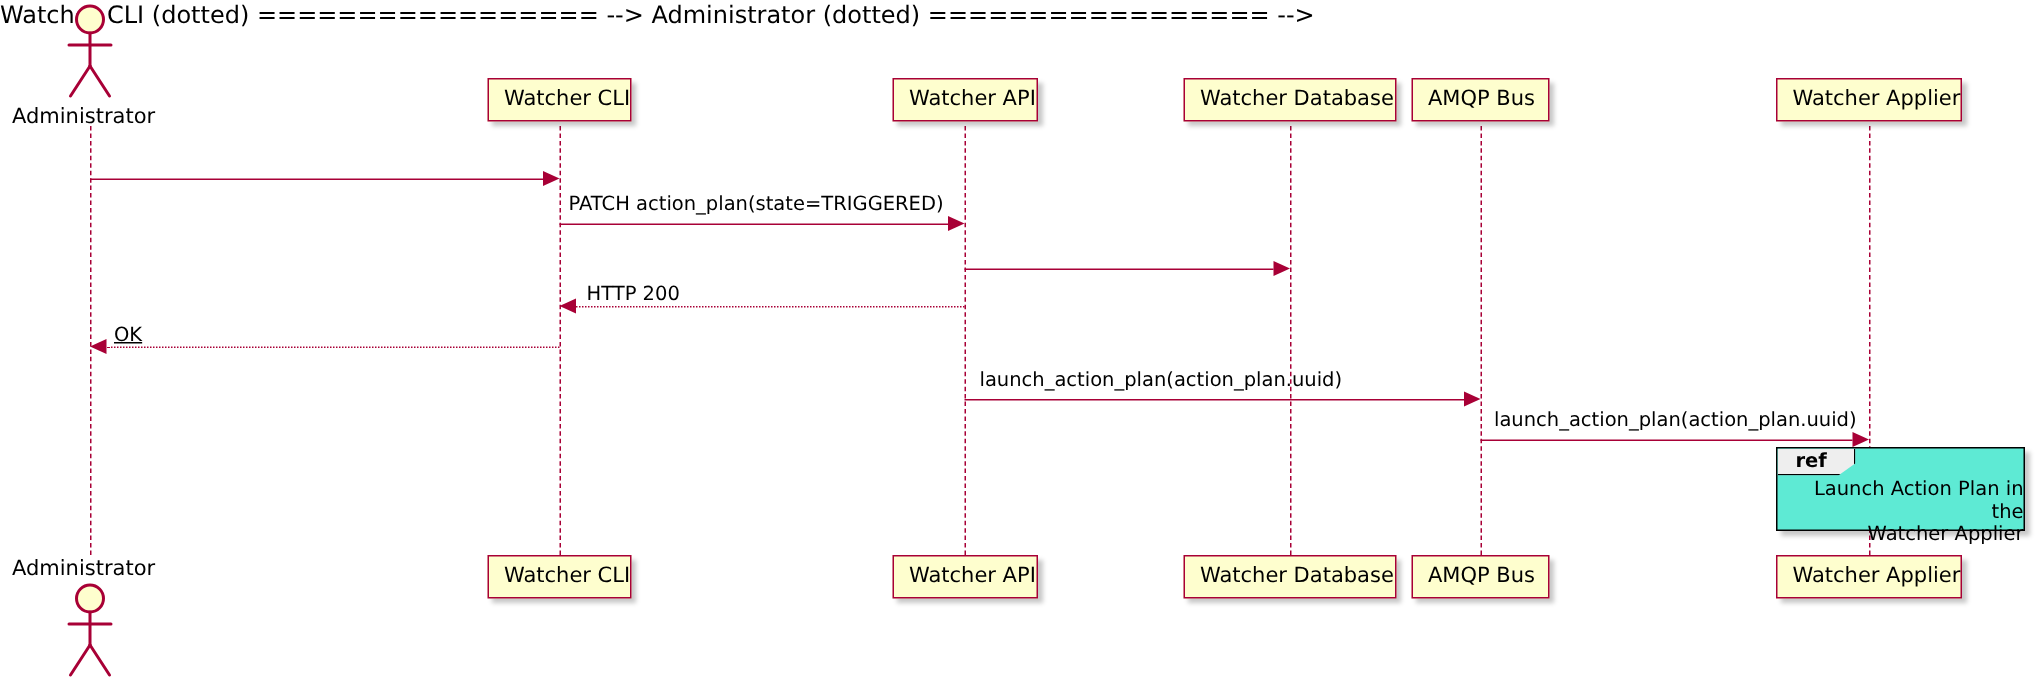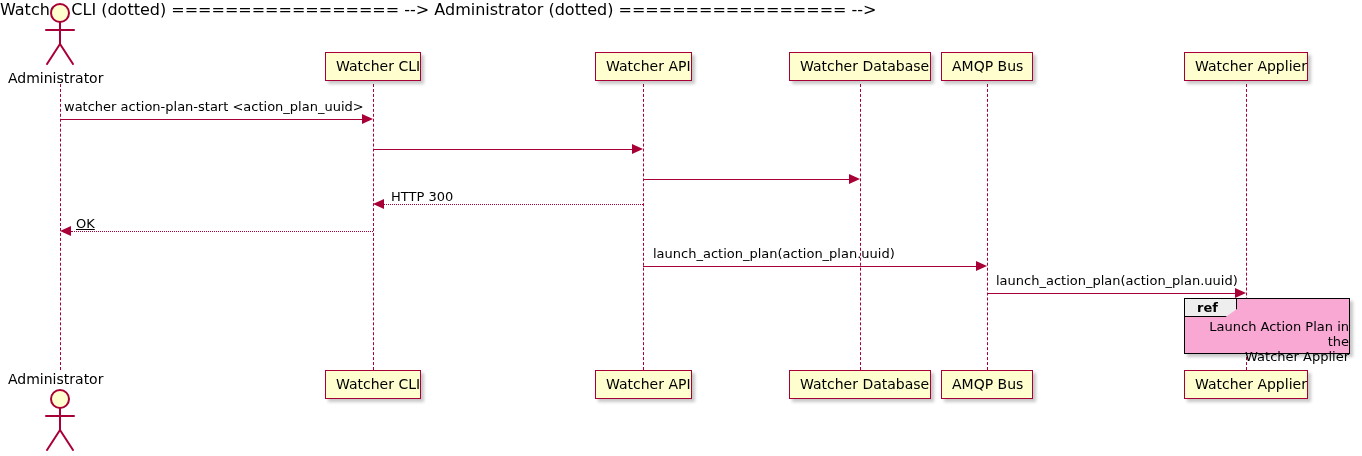--- a/index.html
+++ b/index.html
@@ -73,21 +73,21 @@
   .msg-label {
     position: absolute;
     font-size: 13px;
     color: #000000;
     white-space: nowrap;
     line-height: 1;
   }
   
   .ref-box {
     position: absolute;
-    background: #f9a8d4;
+    background: #5eead4;
     border: 1.5px solid #000000;
     box-shadow: 3px 3px 3px rgba(0,0,0,0.22);
     box-sizing: border-box;
   }
   .ref-tab {
     position: absolute;
     left: 0; top: 0;
     height: 18px;
     width: 52px;
     background: #EEEEEE;
@@ -151,34 +151,34 @@
     <span>Watcher Database</span>
   </div>
   <div class="participant" style="left:941px; top:52px; width:92px;">
     <span>AMQP Bus</span>
   </div>
   <div class="participant" style="left:1184px; top:52px; width:124px;">
     <span>Watcher Applier</span>
   </div>
 
   
-  <div class="msg-label" style="left:64px; top:100px;">watcher action-plan-start &lt;action_plan_uuid&gt;</div>
   <div class="msg" style="left:60px; top:119px; width:305px;"></div>
   <div class="arrowhead arrow-right" style="left:362px; top:114px;"></div>
 
   
+  <div class="msg-label" style="left:379px; top:130px;">PATCH action_plan(state=TRIGGERED)</div>
   <div class="msg" style="left:373px; top:149px; width:259px;"></div>
   <div class="arrowhead arrow-right" style="left:632px; top:144px;"></div>
 
   
   <div class="msg" style="left:643px; top:179px; width:206px;"></div>
   <div class="arrowhead arrow-right" style="left:849px; top:174px;"></div>
 
    Watcher CLI (dotted) ================= --&gt;
-  <div class="msg-label" style="left:391px; top:190px;">HTTP 300</div>
+  <div class="msg-label" style="left:391px; top:190px;">HTTP 200</div>
   <div class="msg dotted" style="left:384px; top:204px; width:259px;"></div>
   <div class="arrowhead arrow-left" style="left:373px; top:199px;"></div>
 
    Administrator (dotted) ================= --&gt;
   <div class="msg-label" style="left:76px; top:217px;text-decoration:underline;">OK</div>
   <div class="msg dotted" style="left:71px; top:231px; width:302px;"></div>
   <div class="arrowhead arrow-left" style="left:60px; top:226px;"></div>
 
   
   <div class="msg-label" style="left:653px; top:247px;">launch_action_plan(action_plan.uuid)</div>

